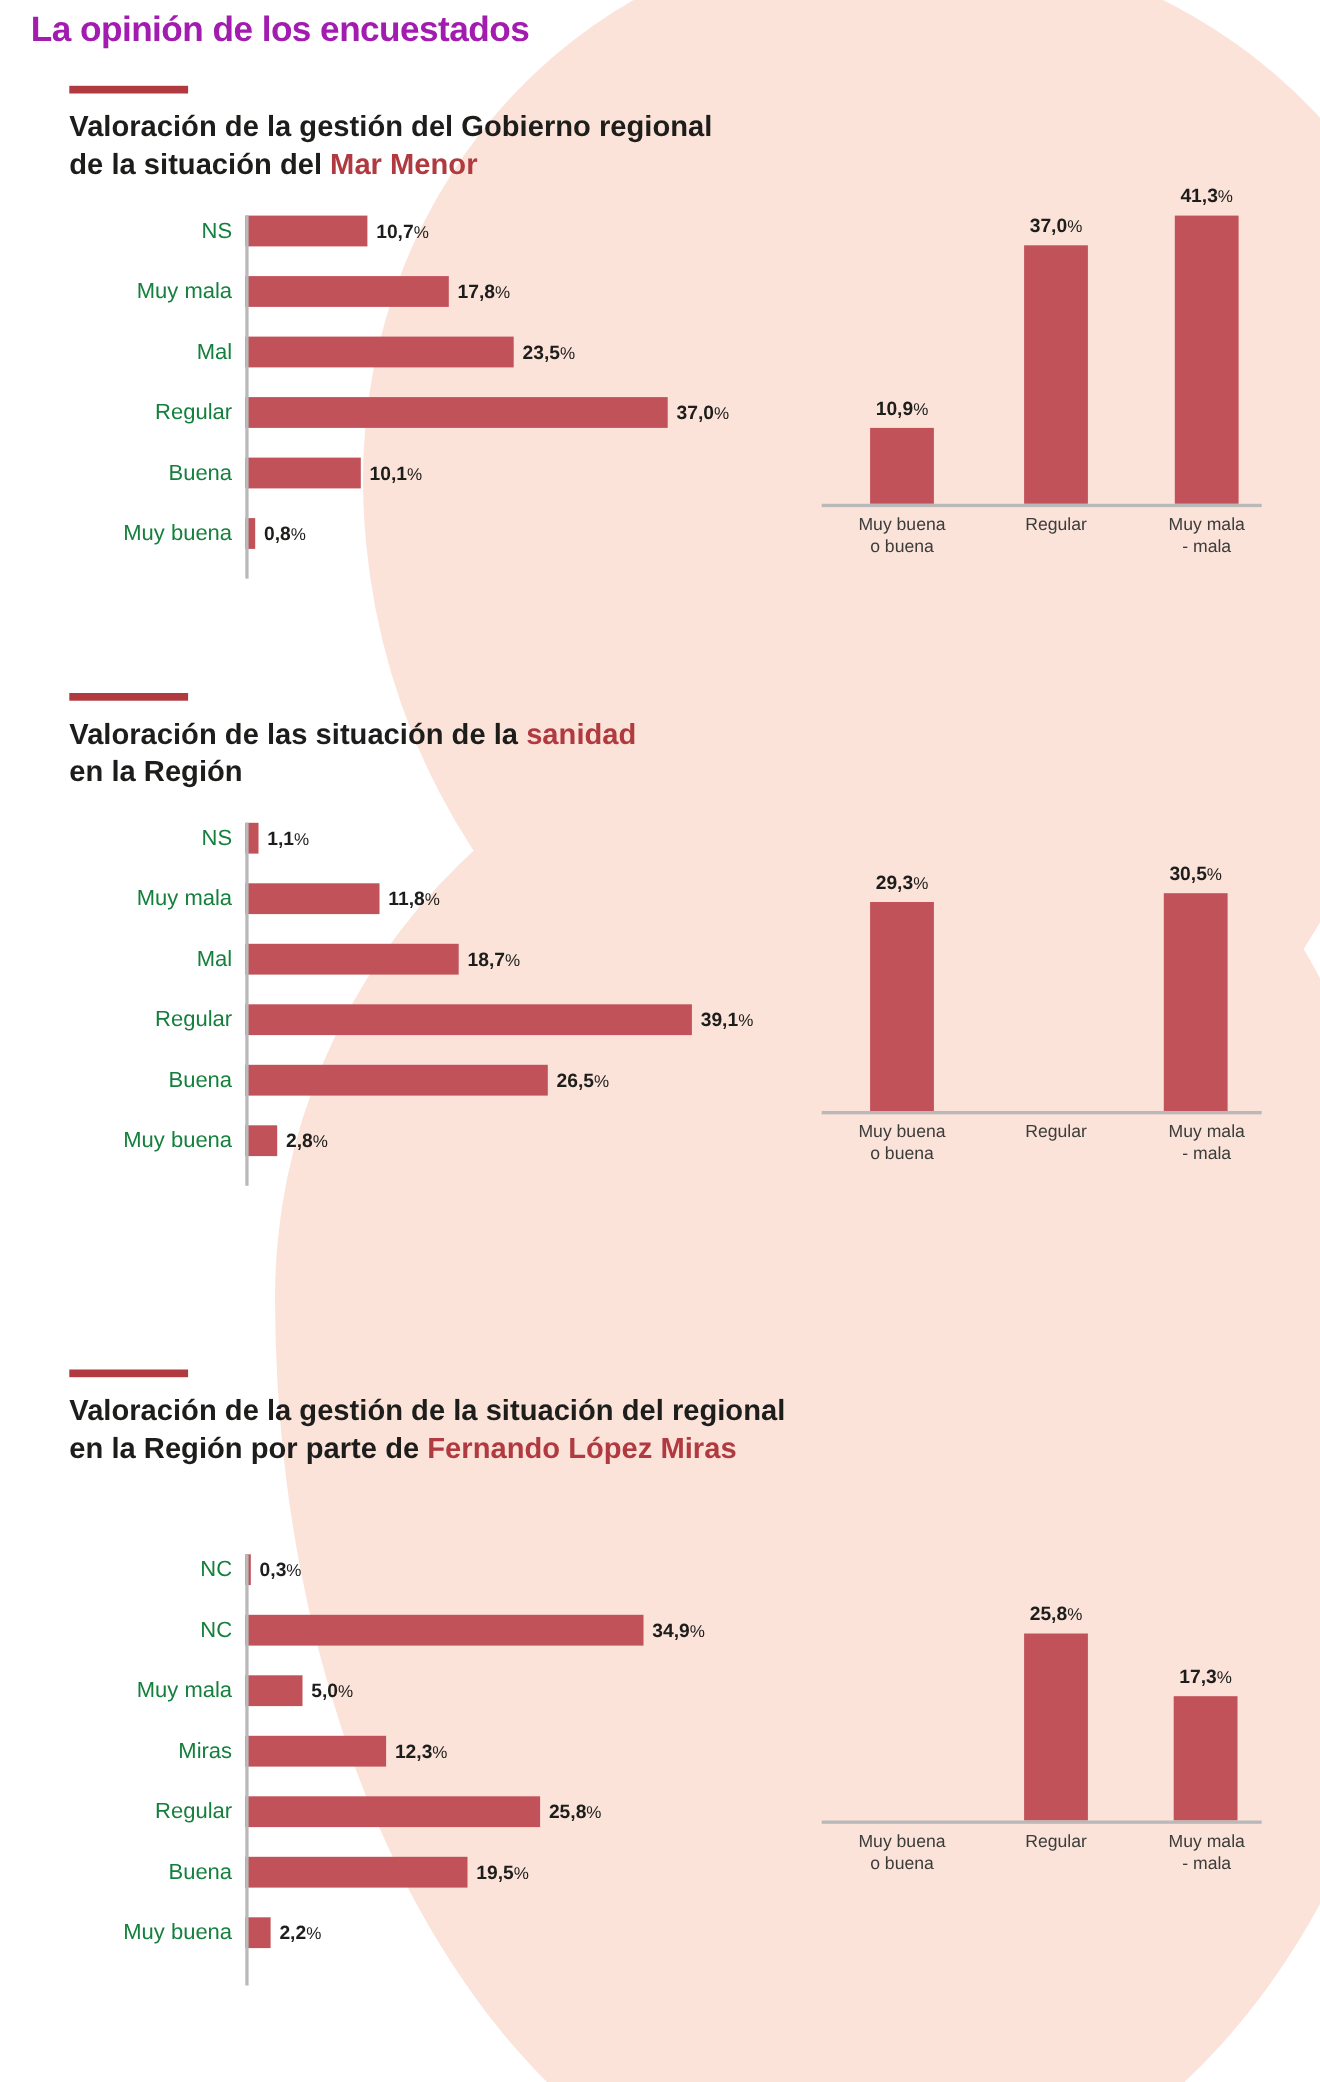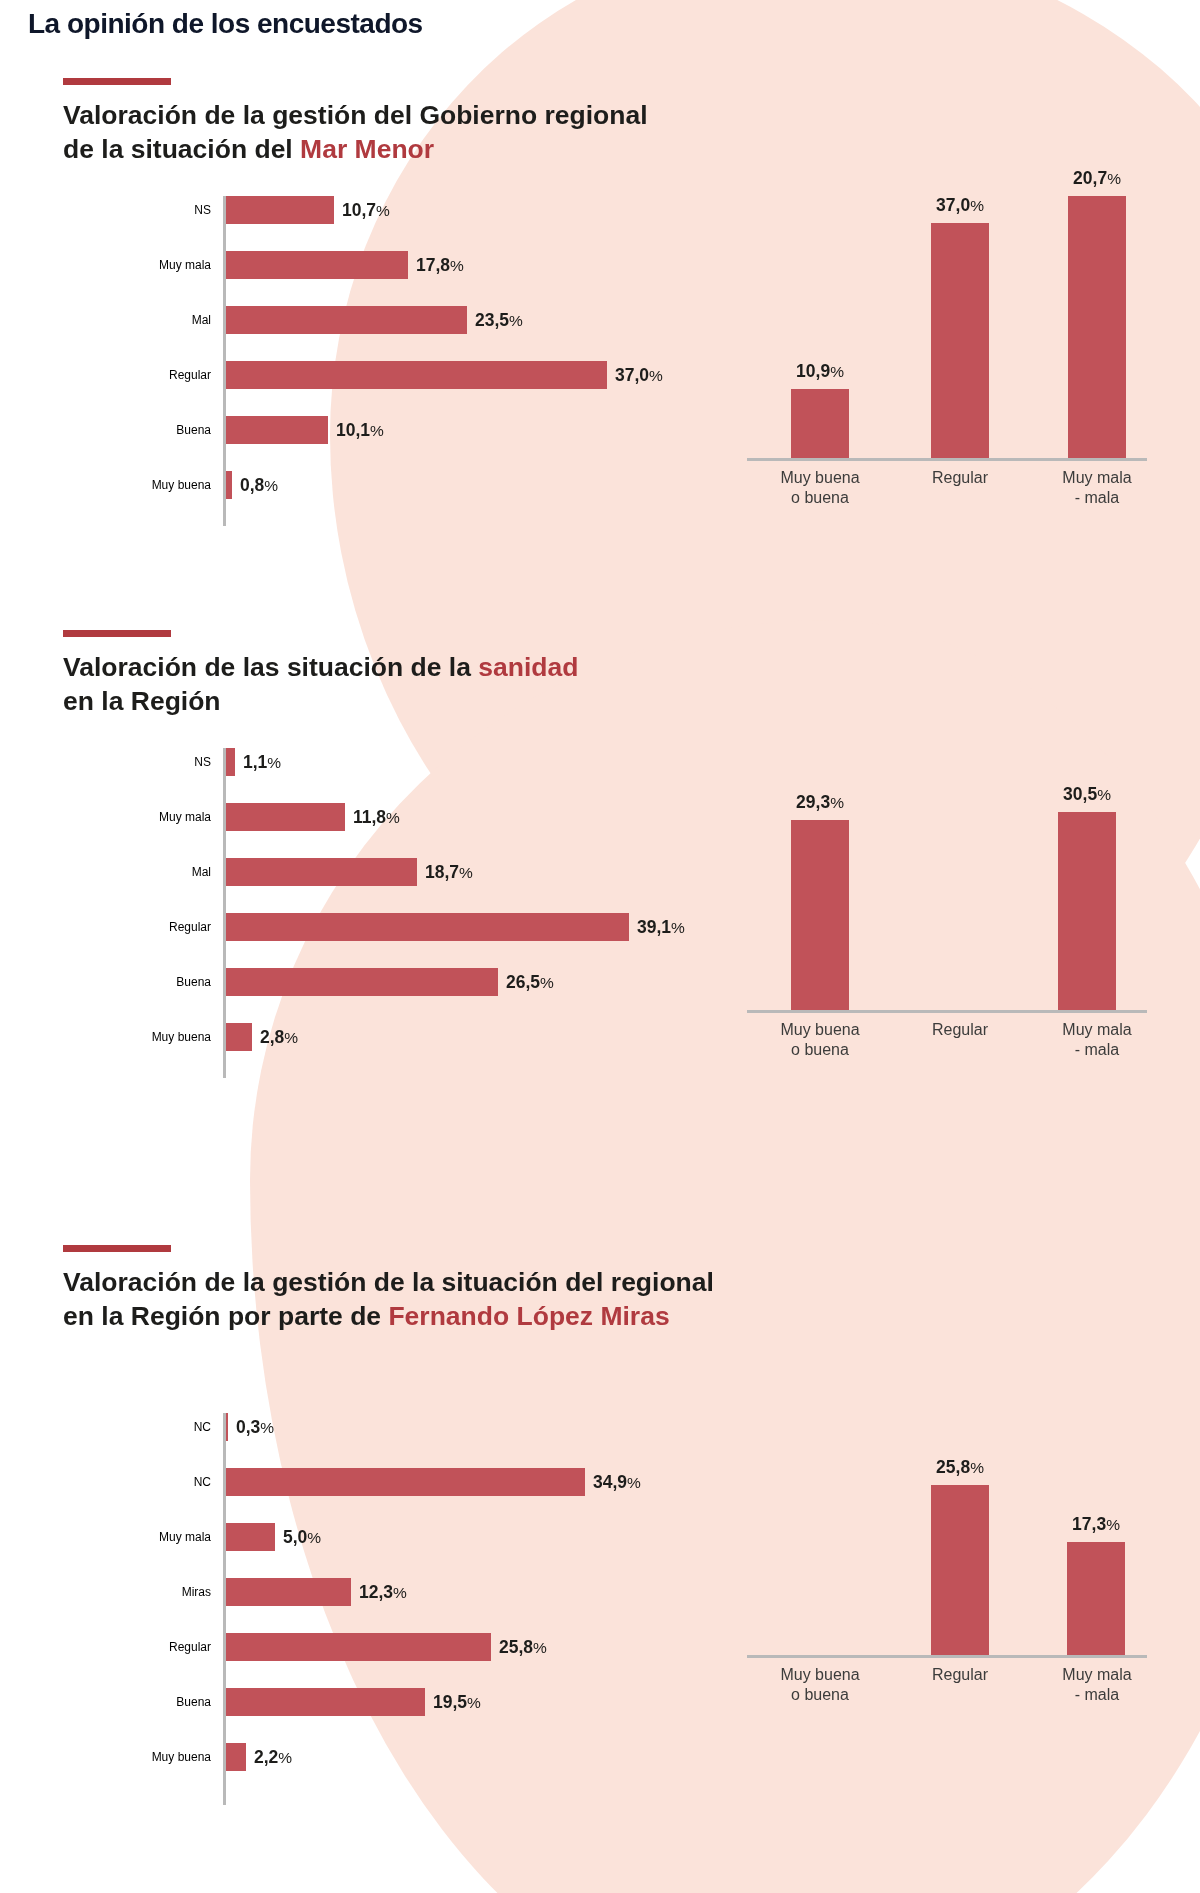--- a/index.html
+++ b/index.html
@@ -35,23 +35,23 @@
     border-radius: 55% 45% 50% 50% / 40% 50% 50% 60%;
   }
   .content {
     position: relative;
     z-index: 2;
   }
   .main-title {
     position: absolute;
     left: 28px;
     top: 8px;
-    font-size: 28px;
+    font-size: 32px;
     font-weight: bold;
-    color: #0f172a;
+    color: #a21caf;
     letter-spacing: -0.5px;
   }
   .section {
     position: absolute;
     left: 0;
     width: 1200px;
     margin-left: 35px;
   }
   .rule {
     width: 108px;
@@ -80,22 +80,22 @@
     display: flex;
     align-items: center;
     height: 28px;
     margin-bottom: 27px;
   }
   .hrow:last-child { margin-bottom: 0; }
   .hlabel {
     width: 160px;
     text-align: right;
     padding-right: 12px;
-    font-size: 12px;
-    color: #000000;
+    font-size: 20px;
+    color: #15803d;
     box-sizing: border-box;
   }
   .haxis {
     position: absolute;
     width: 3px;
     background: #b9b9b9;
     left: 160px;
     top: 0;
   }
   .hbar {
@@ -210,21 +210,21 @@
       <div class="vplot" style="width:400px; height:262px;">
         <div class="vbar-wrap" style="left:28px; width:90px;">
           <div class="vval"><span>10,9</span><span class="pct">%</span></div>
           <div class="vbar" style="height:69px;"></div>
         </div>
         <div class="vbar-wrap" style="left:168px; width:90px;">
           <div class="vval"><span>37,0</span><span class="pct">%</span></div>
           <div class="vbar" style="height:235px;"></div>
         </div>
         <div class="vbar-wrap" style="left:305px; width:90px;">
-          <div class="vval"><span>20,7</span><span class="pct">%</span></div>
+          <div class="vval"><span>41,3</span><span class="pct">%</span></div>
           <div class="vbar" style="height:262px;"></div>
         </div>
       </div>
       <div class="vaxis" style="left:0; top:262px; width:400px;"></div>
       <div class="vcat" style="left:-2px; top:272px;">
         <span>Muy buena</span><br>
         <span>o buena</span>
       </div>
       <div class="vcat" style="left:138px; top:272px;">
         <span>Regular</span>

